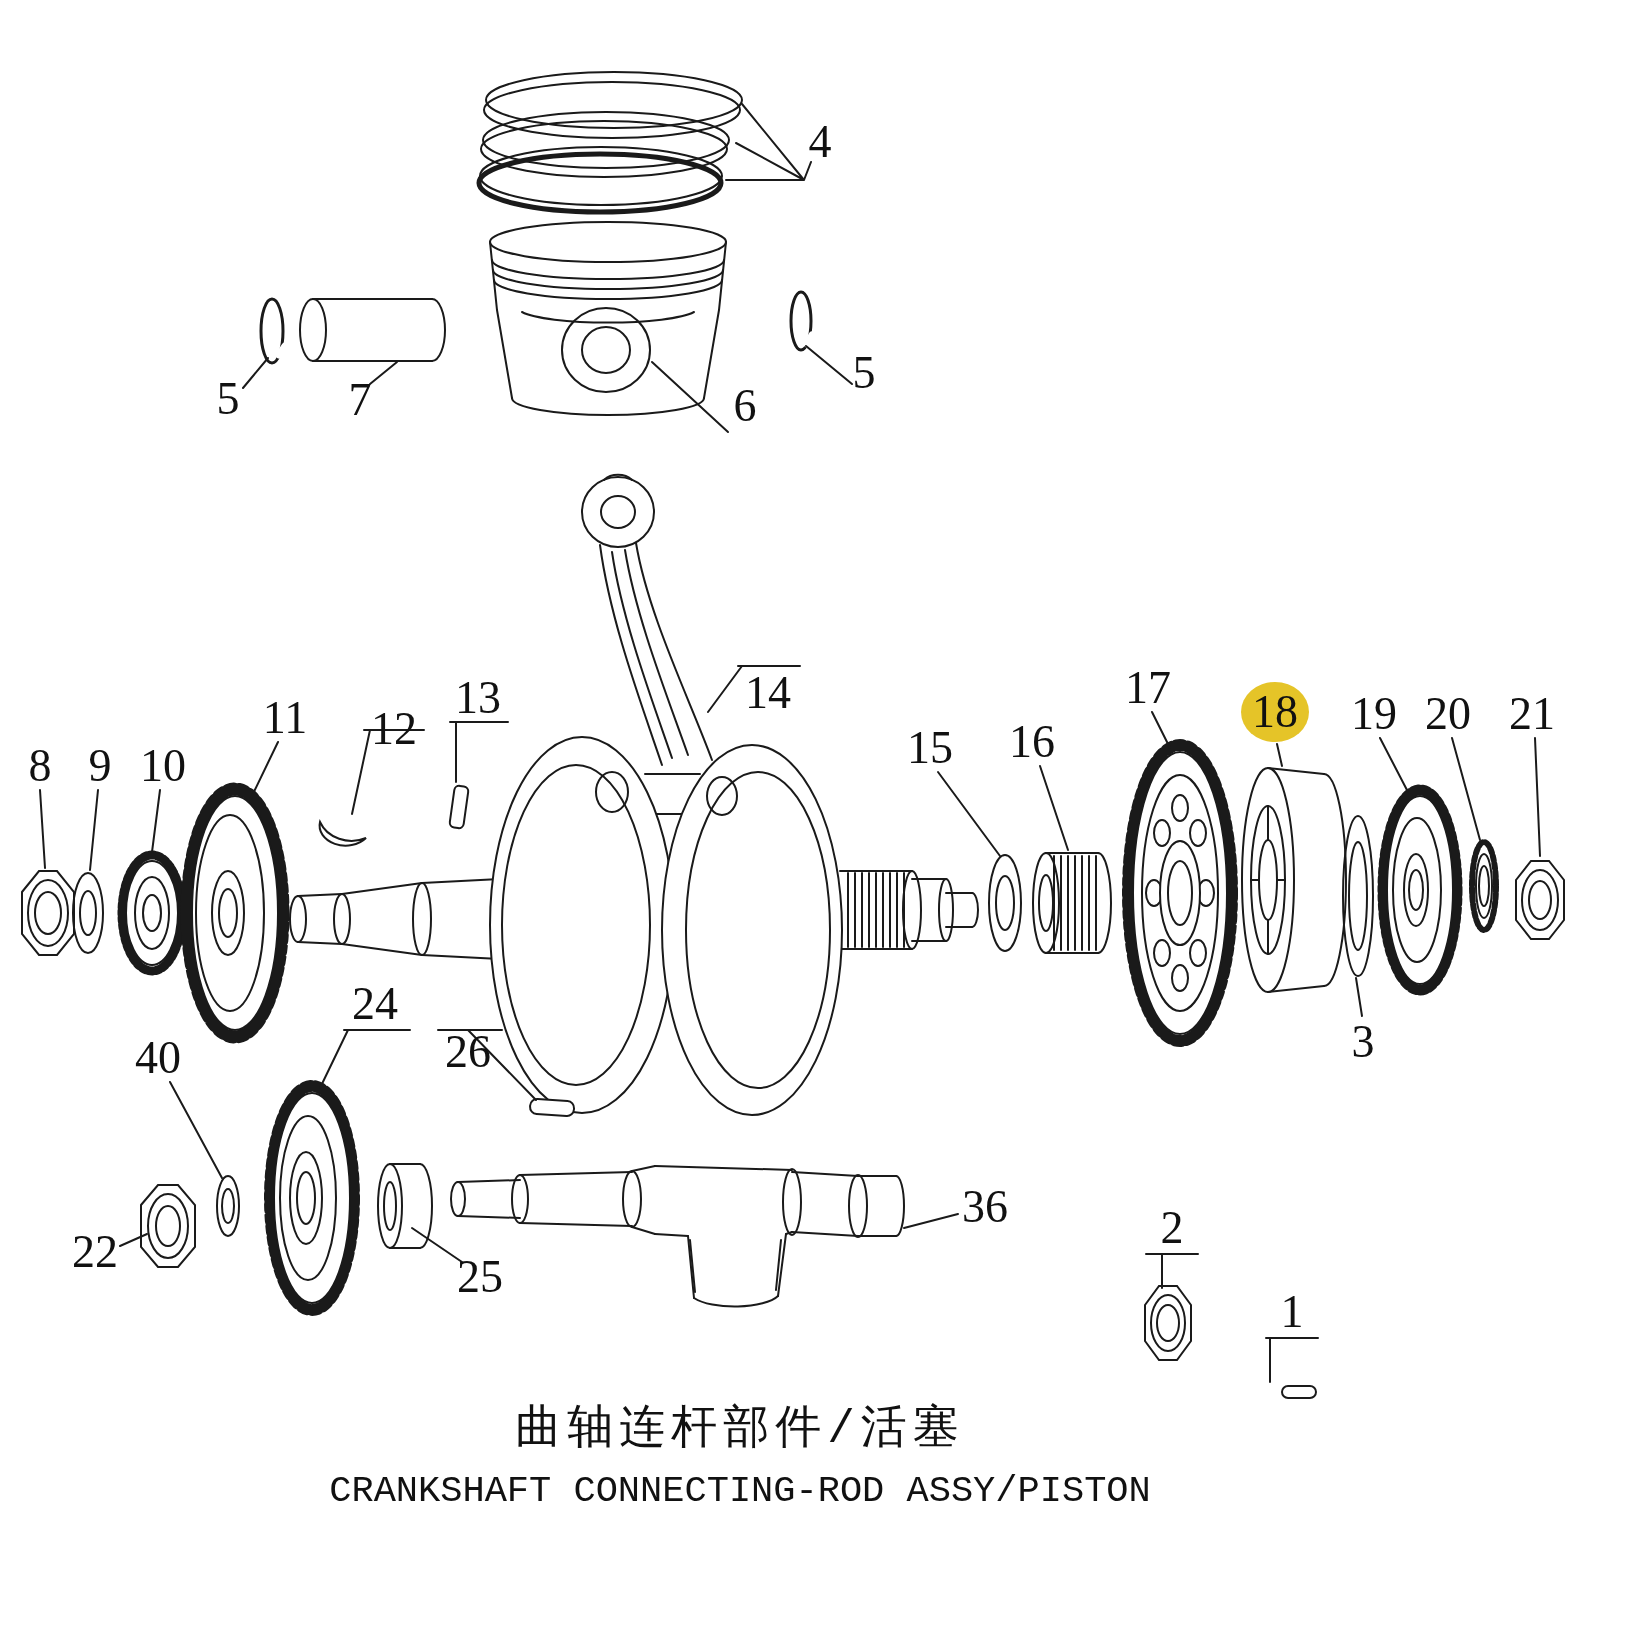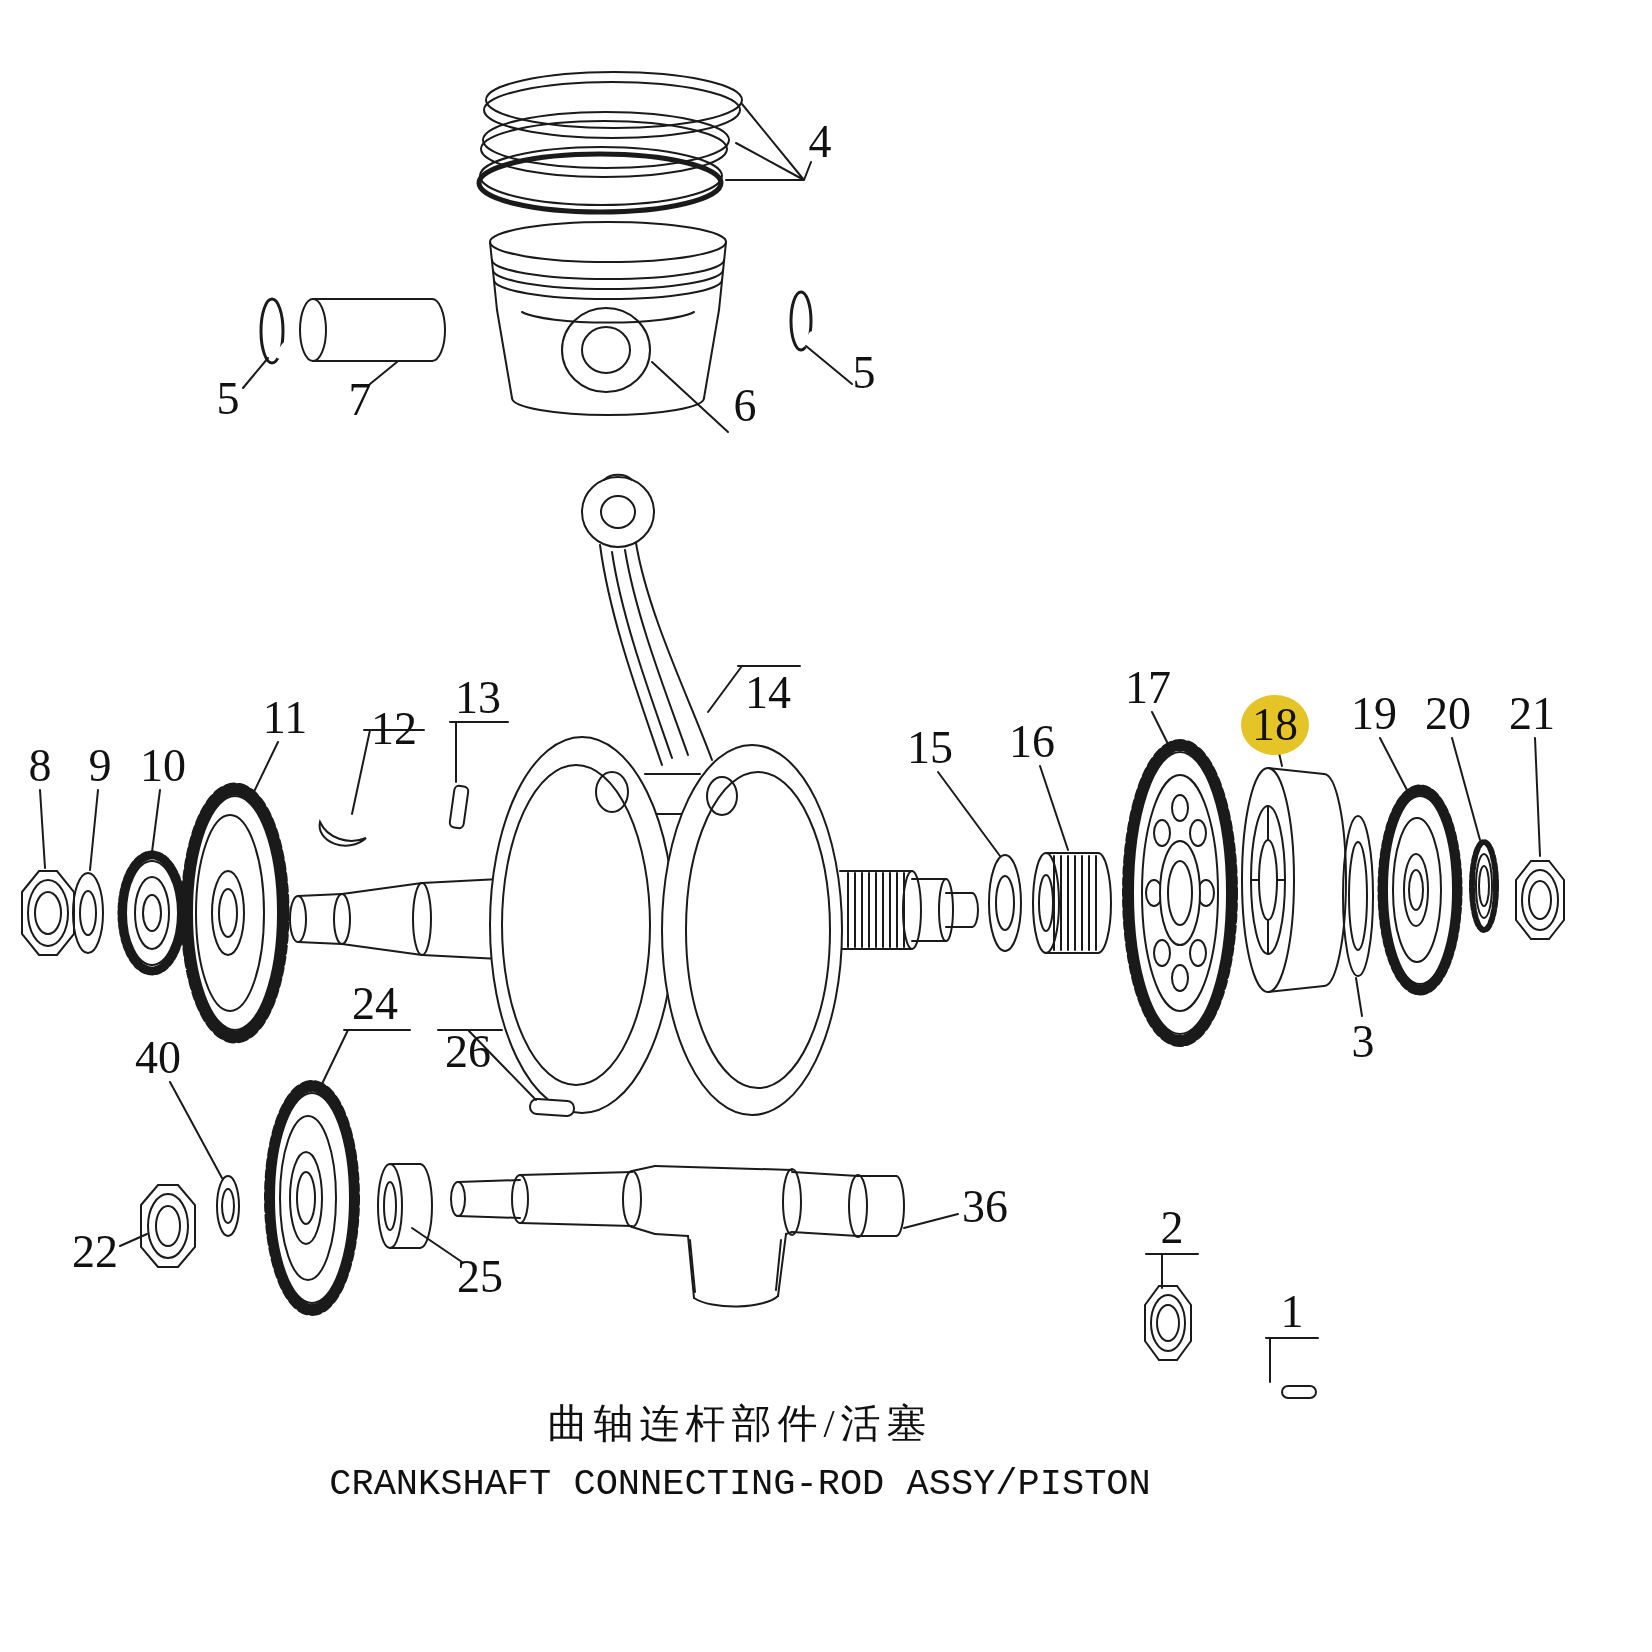--- a/index.html
+++ b/index.html
@@ -3,23 +3,23 @@
 <meta charset="utf-8">
 <style>
   html,body{margin:0;padding:0;background:#fff;}
   .stage{position:relative;width:1652px;height:1652px;background:#fff;overflow:hidden;
          font-family:"Liberation Serif", serif;color:#111;}
   .stage svg{position:absolute;left:0;top:0;}
   #callouts{position:absolute;left:0;top:0;width:100%;height:100%;}
   .callout{position:absolute;transform:translate(-50%,-50%);font-size:46px;line-height:1;
            color:#111;font-family:"Liberation Serif", serif;user-select:none;}
   .callout.highlighted{background:var(--highlight,#e5c428);width:68px;height:60px;border-radius:50%;
-           display:flex;align-items:center;justify-content:center;margin-top:13px;}
+           display:flex;align-items:center;justify-content:center;}
   .title-block{position:absolute;left:160px;top:1396px;width:1160px;text-align:center;}
-  .title-cn{font-size:40px;letter-spacing:6px;font-family:Liberation Serif, serif;}
+  .title-cn{font-size:46px;letter-spacing:6px;font-family:Liberation Mono, monospace;}
   .title-en{font-size:37px;margin-top:12px;font-family:"Liberation Mono", monospace;}
 </style>
 </head>
 <body>
 
 <div class="stage">
 
   <svg viewBox="0 0 1652 1652" width="1652" height="1652">
     <g stroke="#1a1a1a" stroke-width="2" fill="none" stroke-linecap="round">
 

